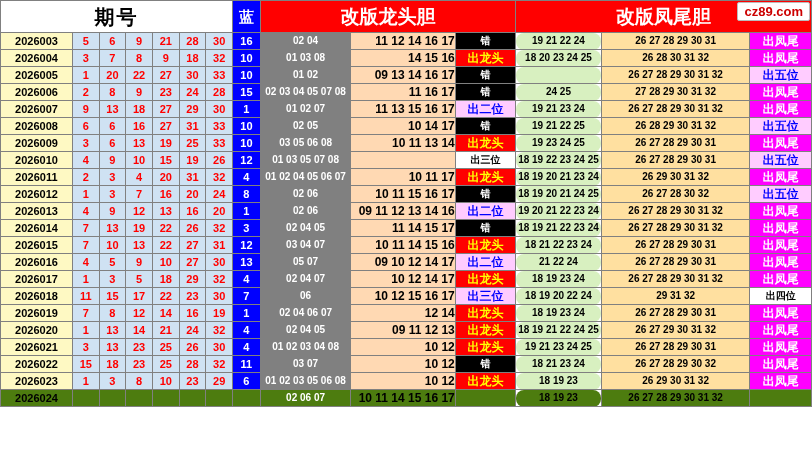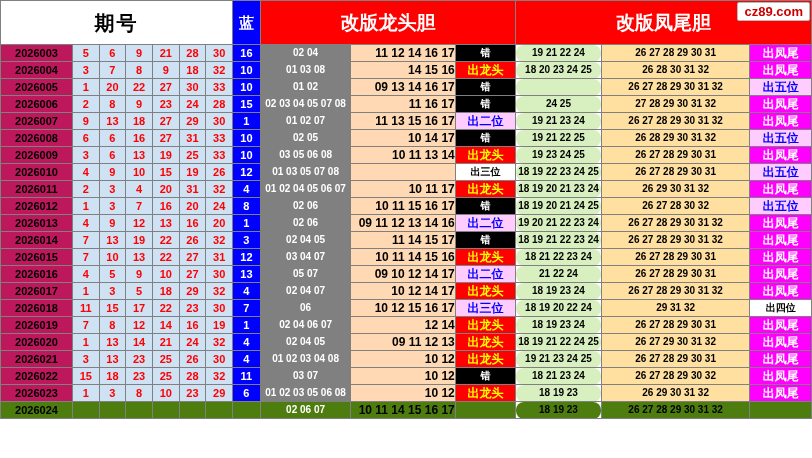--- a/index.html
+++ b/index.html
@@ -9,26 +9,26 @@
     font-family:"Liberation Sans", sans-serif;
     font-size:11px;
     color:#000;
     overflow:hidden;
   }
   table{border-collapse:collapse;}
   .wrap{position:relative;width:812px;height:458px;}
   .grid{width:812px;table-layout:fixed;}
   td,th{border:1px solid #808080;padding:0;text-align:center;vertical-align:middle;line-height:1;}
   
-  .hdr{height:44px;font-weight:bold;}
+  .hdr{height:32px;font-weight:bold;}
   .hdr-qihao{background:#ffffff;color:#000;font-size:20px;letter-spacing:2px;}
   .hdr-lan{background:#0000ff;color:#ffffff;font-size:15px;}
   .hdr-red{background:#ff0000;color:#ffffff;font-size:19px;}
   .row{height:17px;}
-  .issue{background:#be185d;color:#000;font-weight:bold;font-size:11px;}
+  .issue{background:#fef9c3;color:#000;font-weight:bold;font-size:11px;}
   .ballc{background:#cfe2f3;color:#ff0000;font-weight:bold;font-size:11px;}
   .blue{background:#0000ff;color:#ffffff;font-weight:bold;font-size:11px;}
   .cellA{background:#808080;color:#ffffff;font-size:10px;font-weight:bold;}
   .cellB{background:#ffd9b3;color:#000;font-size:12px;font-weight:bold;text-align:right;}
   .tagdark{background:#000000;color:#ffffff;font-size:10px;font-weight:bold;}
   .tagred{background:#ff0000;color:#ffff00;font-size:12px;font-weight:bold;}
   .tagpink{background:#ffccff;color:#0000ff;font-size:12px;font-weight:bold;}
   .tagwhite{background:#ffffff;color:#000000;font-size:10px;font-weight:bold;}
   .cellD{background:#d8f0c0;color:#000;font-size:10px;font-weight:bold;border-radius:8px;}
   .cellE{background:#ffe0a0;color:#000;font-size:10px;font-weight:bold;}

